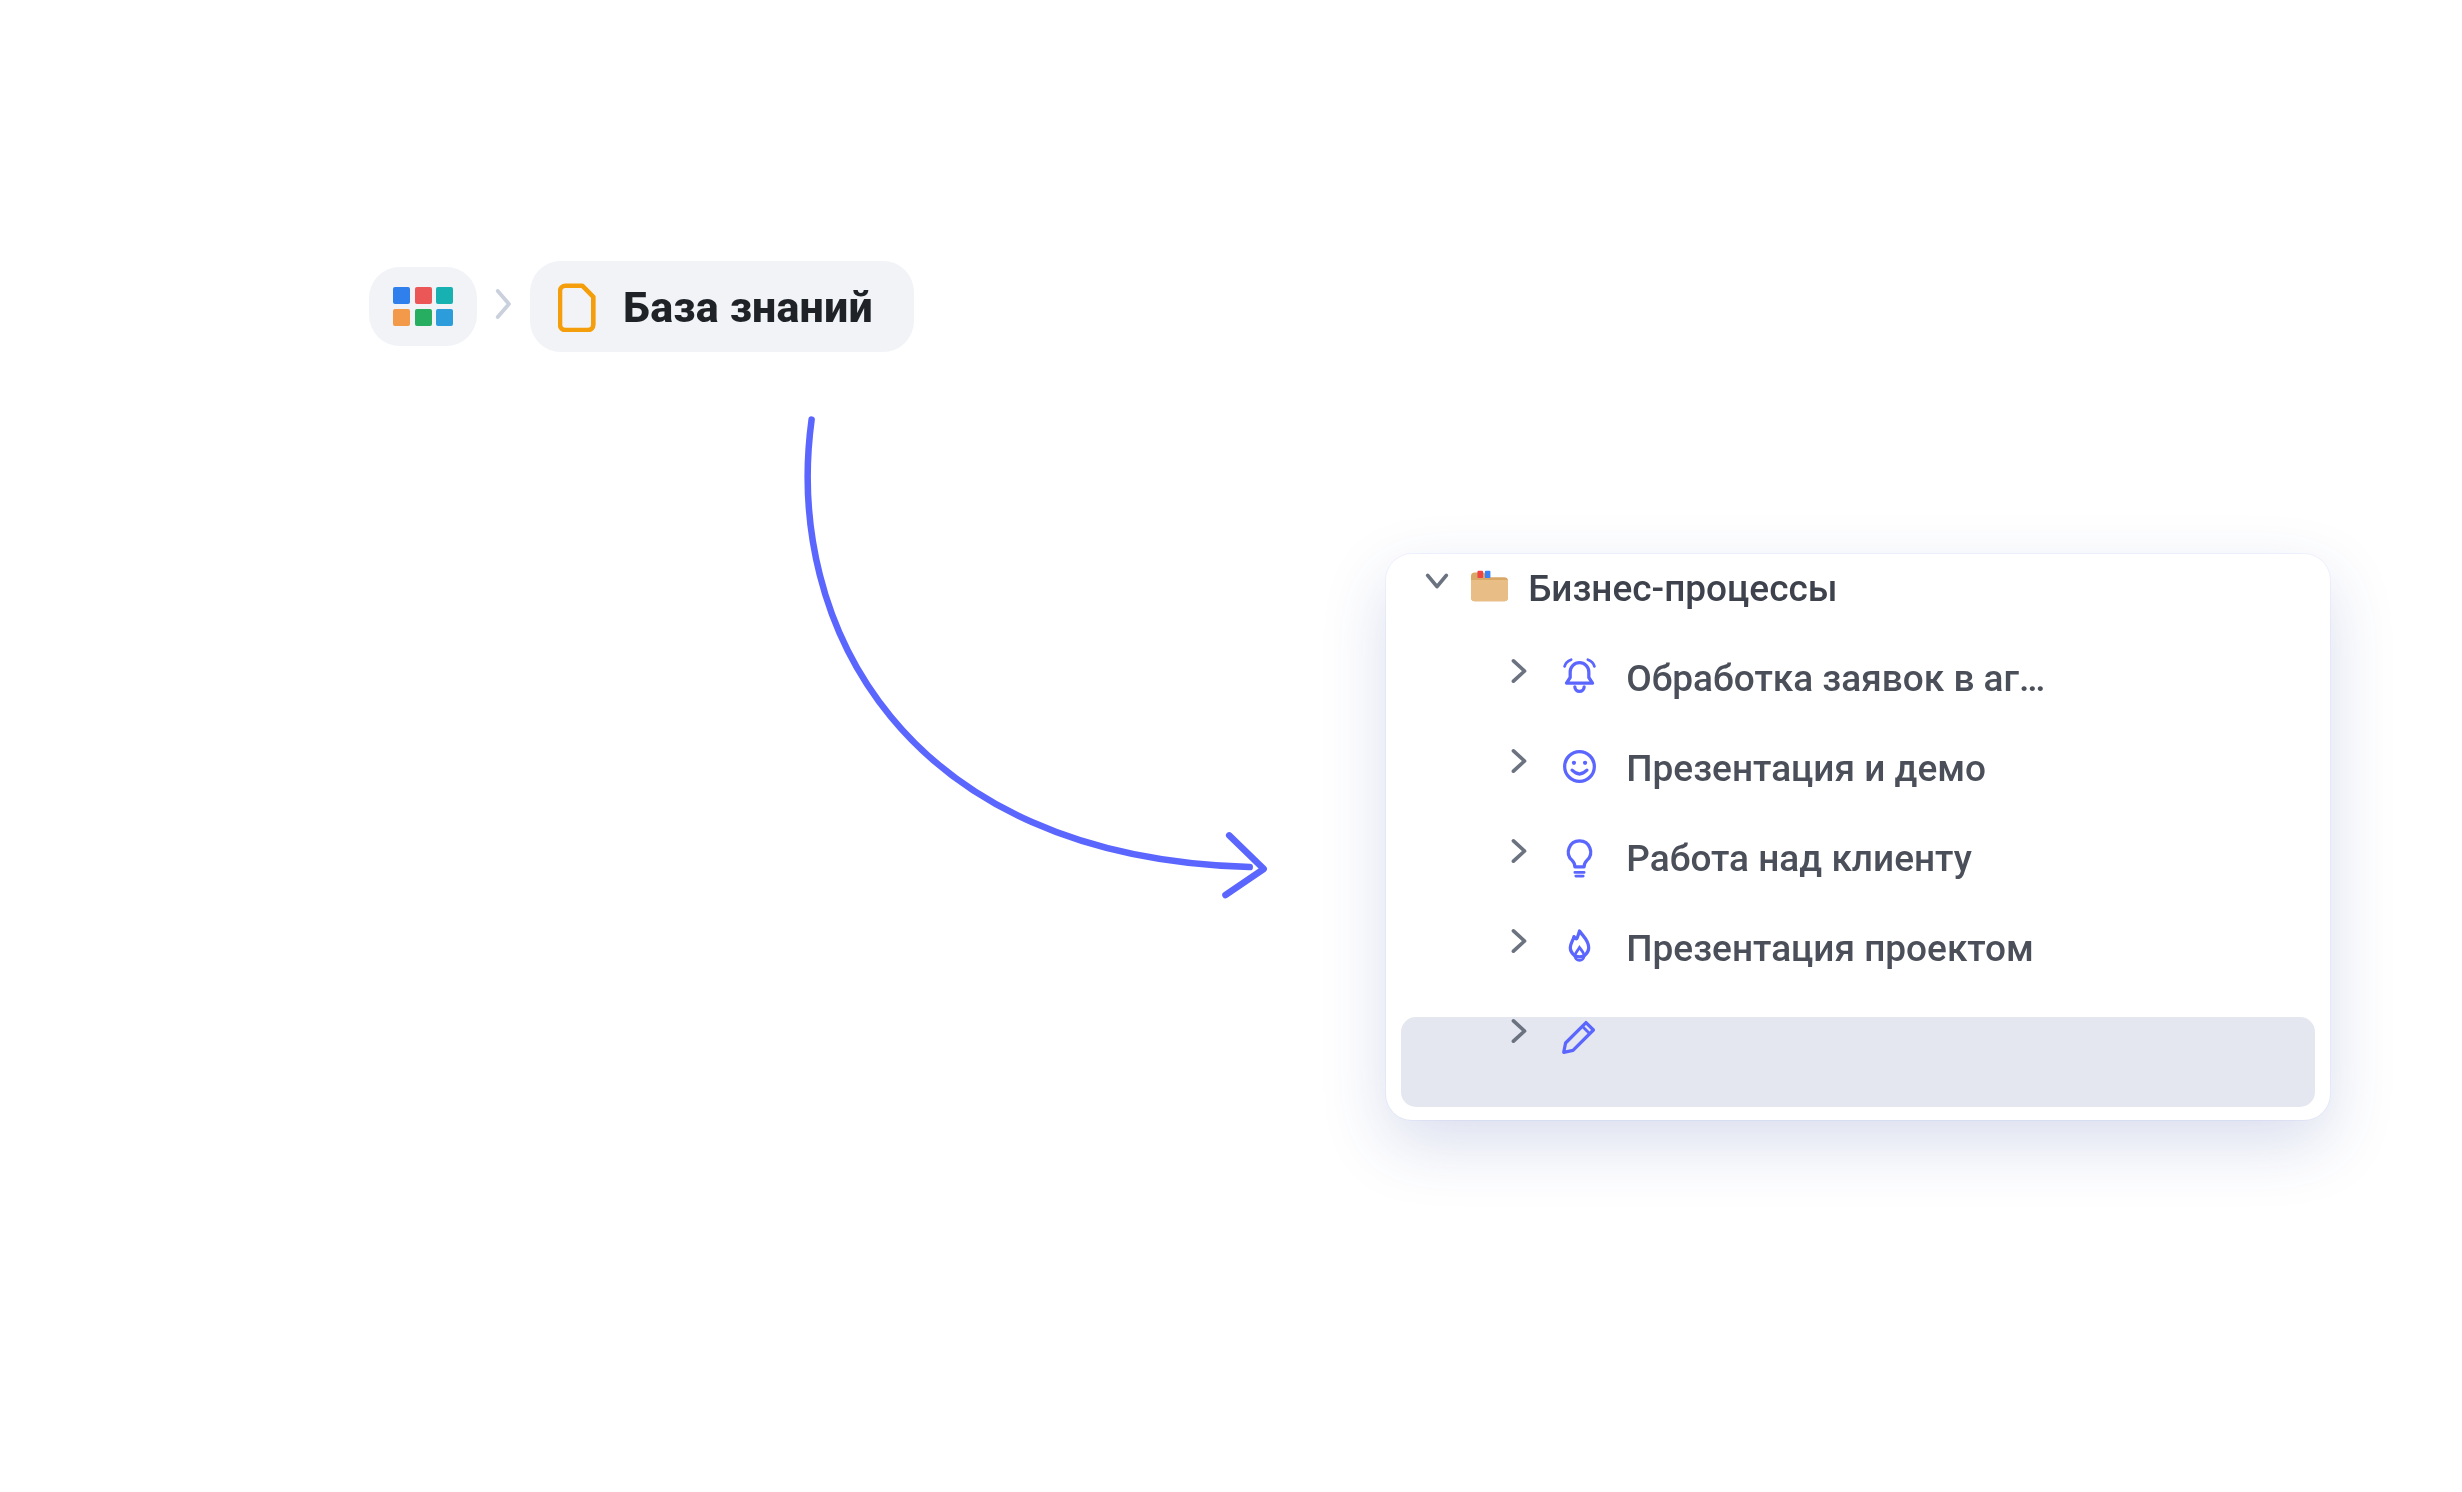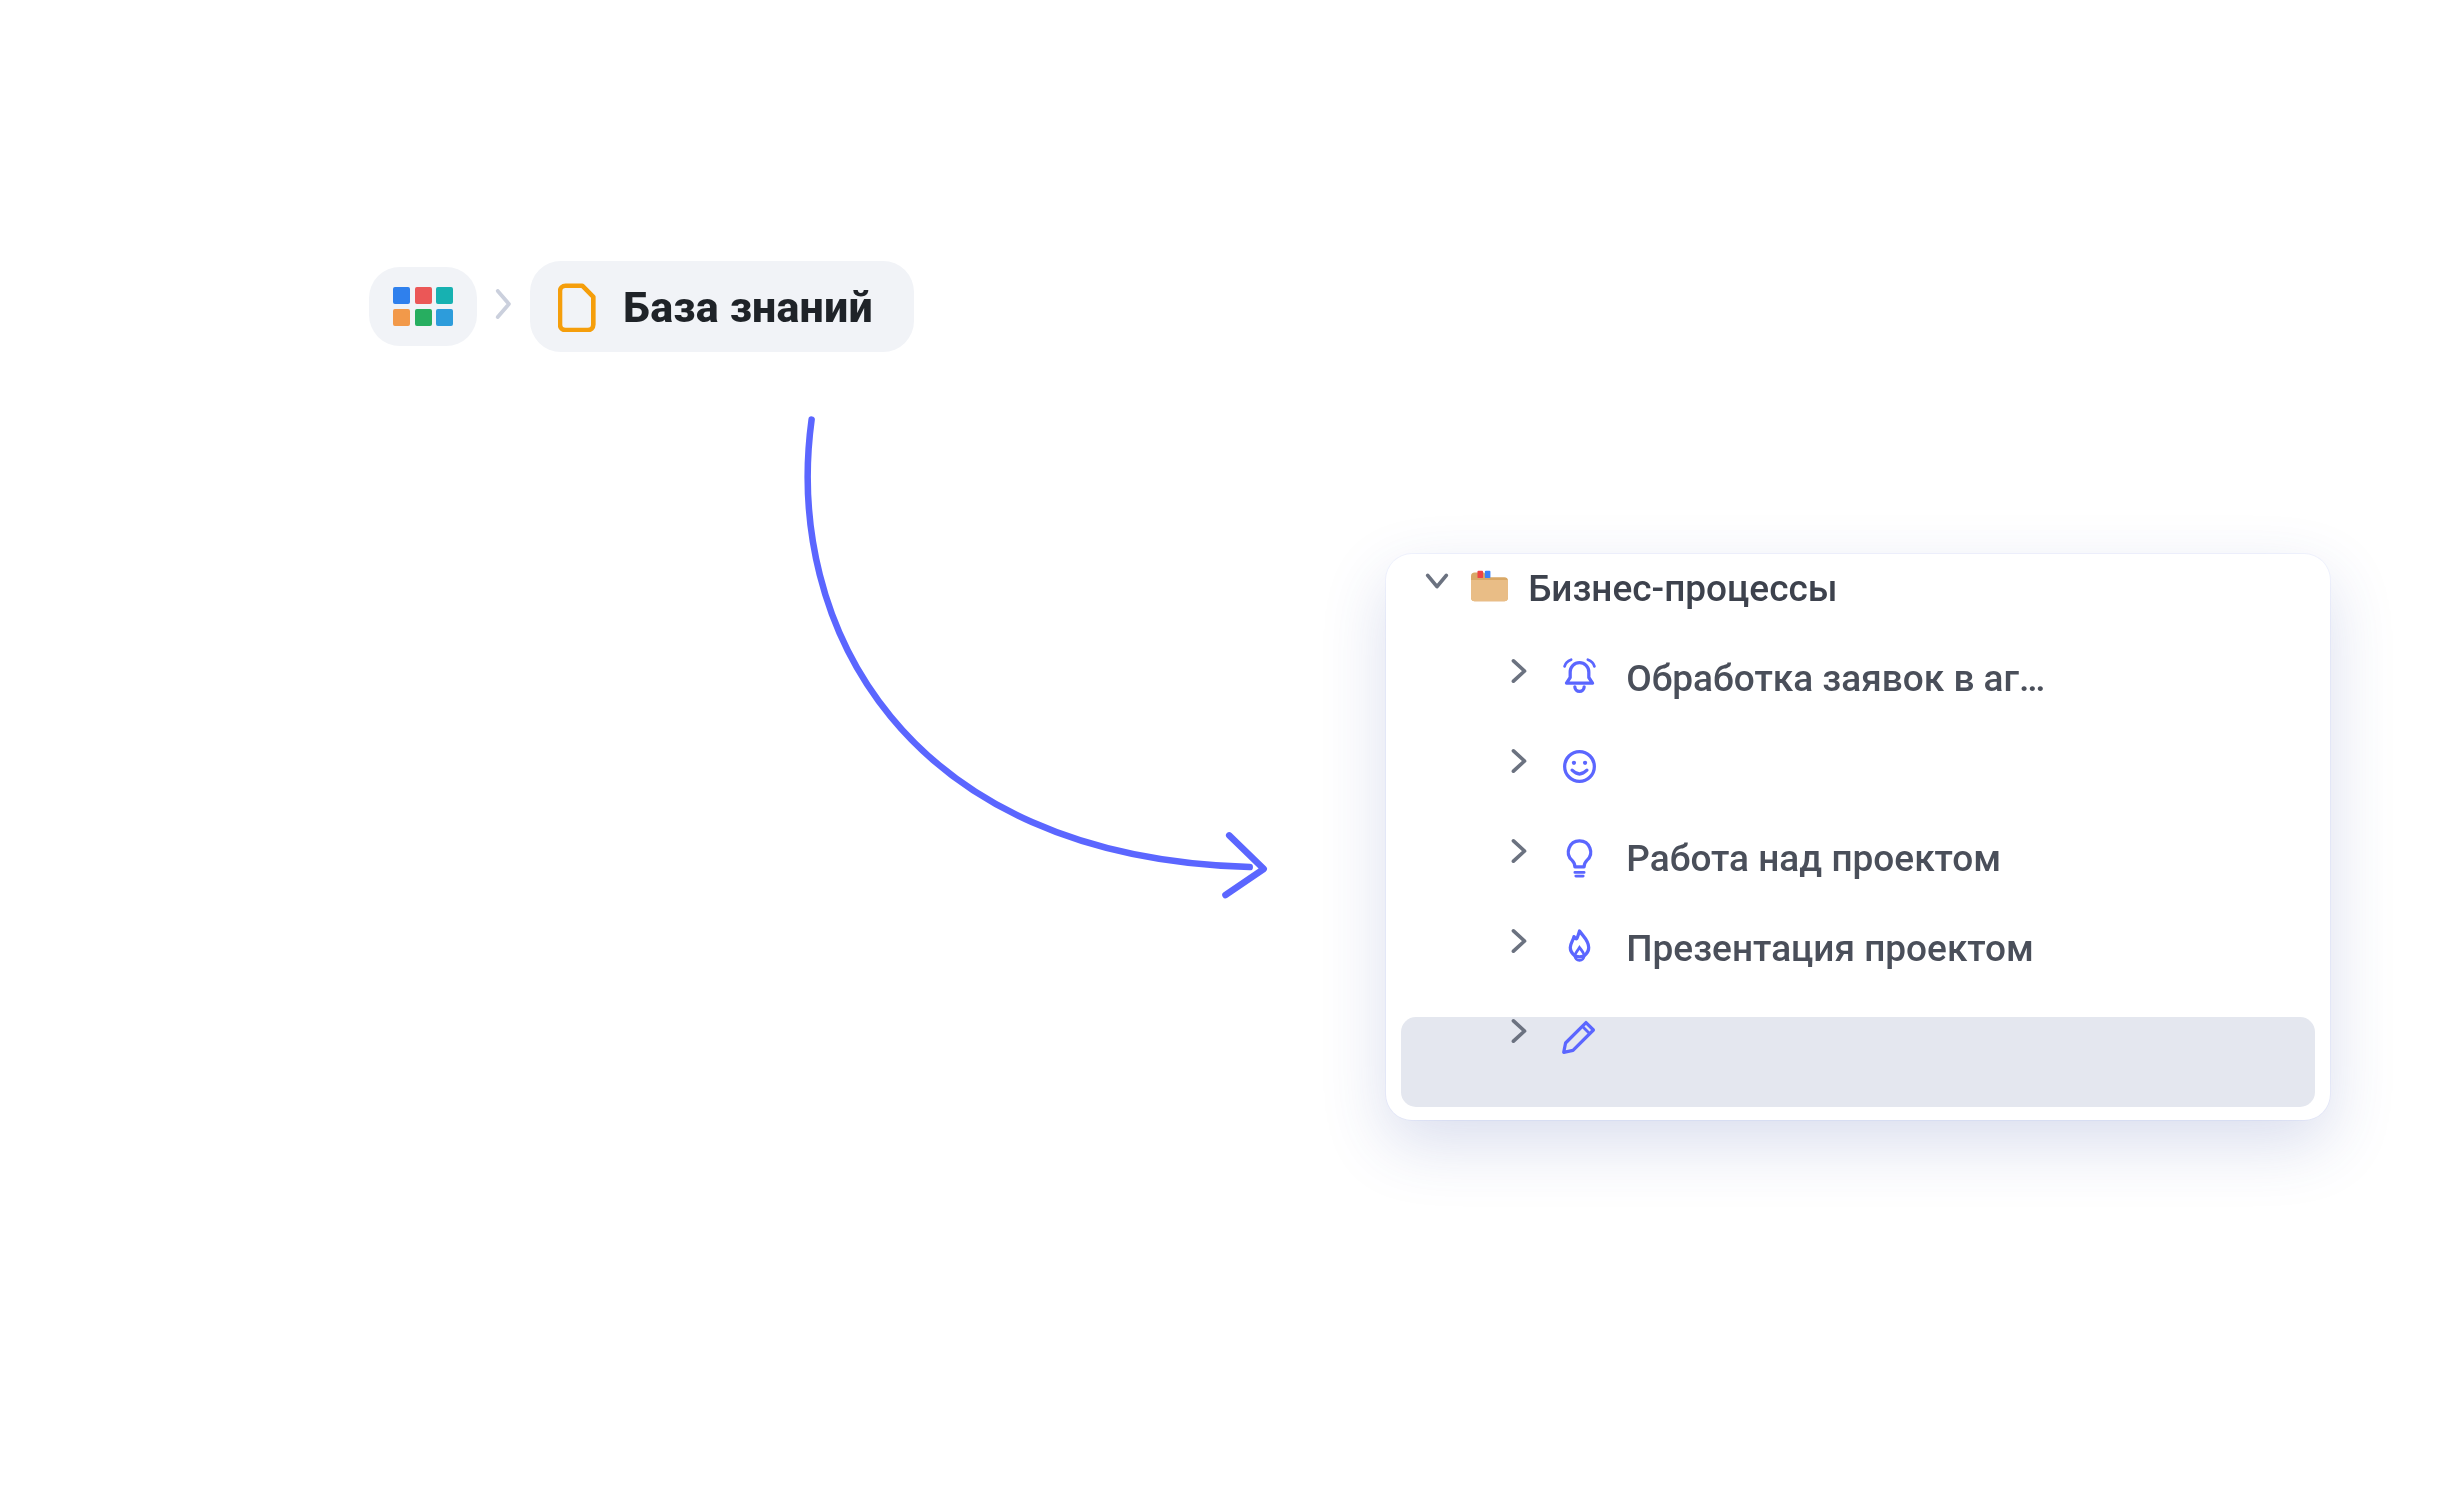--- a/index.html
+++ b/index.html
@@ -216,35 +216,36 @@
         </svg>
     </span>
     <span class="ico">
       <svg width="39" height="39" viewBox="0 0 42 42">
         <circle cx="21" cy="21" r="16" fill="none" stroke="#5b66ff" stroke-width="3.5"></circle>
         <circle cx="15" cy="17" r="2.3" fill="#5b66ff"></circle>
         <circle cx="27" cy="17" r="2.3" fill="#5b66ff"></circle>
         <path d="M13 25 q8 8 16 0" fill="none" stroke="#5b66ff" stroke-width="3.5" stroke-linecap="round"></path>
       </svg>
     </span>
+    <span class="label">Презентация и демо</span>
   </div>
 
   <div class="row item">
     <span class="caret">
       <svg width="24" height="28" viewBox="0 0 26 30">
           <path d="M7 4 L19 15 L7 26" fill="none" stroke="#6b7280" stroke-width="4" stroke-linecap="round" stroke-linejoin="round"></path>
         </svg>
     </span>
     <span class="ico">
       <svg width="37" height="43" viewBox="0 0 40 46">
         <path d="M20 4 a12 12 0 0 1 8 21 c-2 2 -3 4 -3 7 h-10 c0 -3 -1 -5 -3 -7 a12 12 0 0 1 8 -21 z" fill="none" stroke="#5b66ff" stroke-width="3.5" stroke-linejoin="round"></path>
         <path d="M15 38 h10 M16 42 h8" fill="none" stroke="#5b66ff" stroke-width="3" stroke-linecap="round"></path>
       </svg>
     </span>
-    <span class="label">Работа над проектом</span>
+    <span class="label">Работа над клиенту</span>
   </div>
 
   <div class="row item">
     <span class="caret">
       <svg width="24" height="28" viewBox="0 0 26 30">
           <path d="M7 4 L19 15 L7 26" fill="none" stroke="#6b7280" stroke-width="4" stroke-linecap="round" stroke-linejoin="round"></path>
         </svg>
     </span>
     <span class="ico">
       <svg width="35" height="43" viewBox="0 0 38 46">

